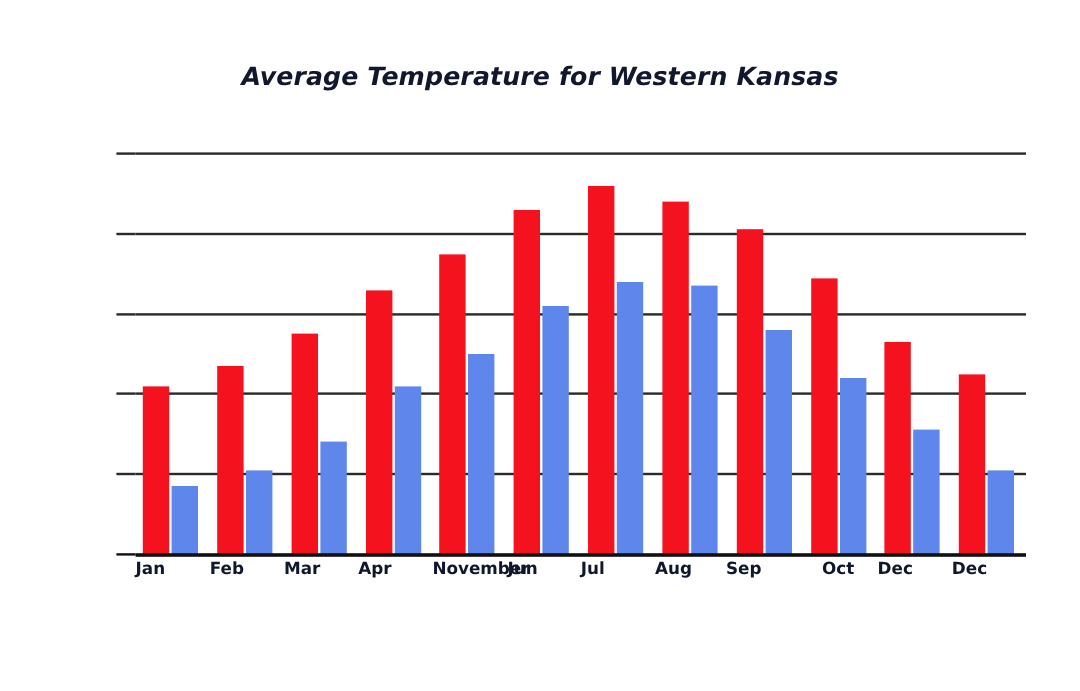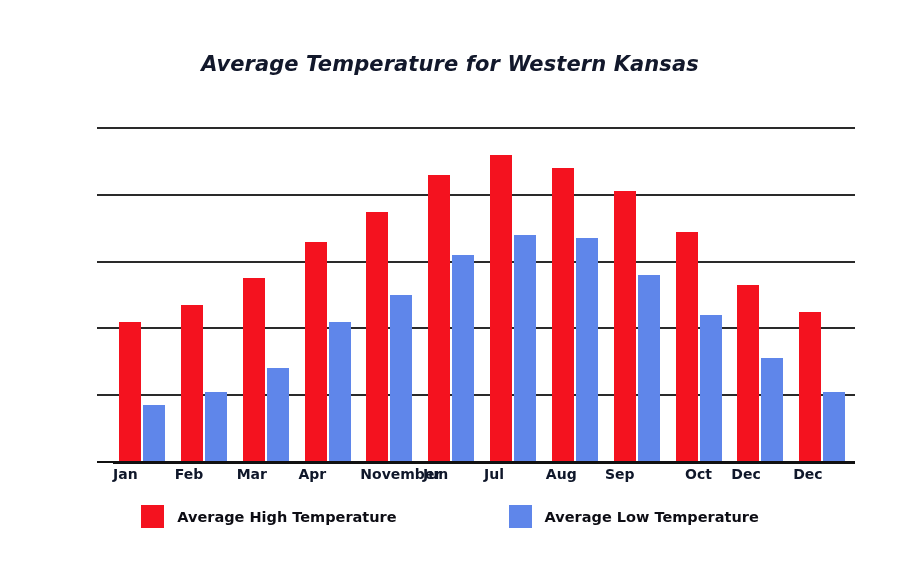--- a/index.html
+++ b/index.html
@@ -234,24 +234,14 @@
       <div class="x-label" style="left: 247.333px; width: 61.8333px;">November</div>
       <div class="x-label" style="left: 310px; width: 61.8333px;">Jun</div>
       <div class="x-label" style="left: 371px; width: 61.8333px;">Jul</div>
       <div class="x-label" style="left: 432.833px; width: 61.8333px;">Aug</div>
       <div class="x-label" style="left: 492px; width: 61.8333px;">Sep</div>
       <div class="x-label" style="left: 572px; width: 61.8333px;">Oct</div>
       <div class="x-label" style="left: 618.333px; width: 61.8333px;">Dec</div>
       <div class="x-label" style="left: 680.167px; width: 61.8333px;">Dec</div>
     </div>
 
-  <div id="legend">
-      <div class="legend-item">
-        <span class="legend-swatch" style="background: rgb(244, 18, 31);"></span>
-        <span class="legend-label">Average High Temperature</span>
-      </div>
-      <div class="legend-item">
-        <span class="legend-swatch" style="background: rgb(95, 134, 234);"></span>
-        <span class="legend-label">Average Low Temperature</span>
-      </div>
-    </div>
 
 </div>
 
 </body></html>

